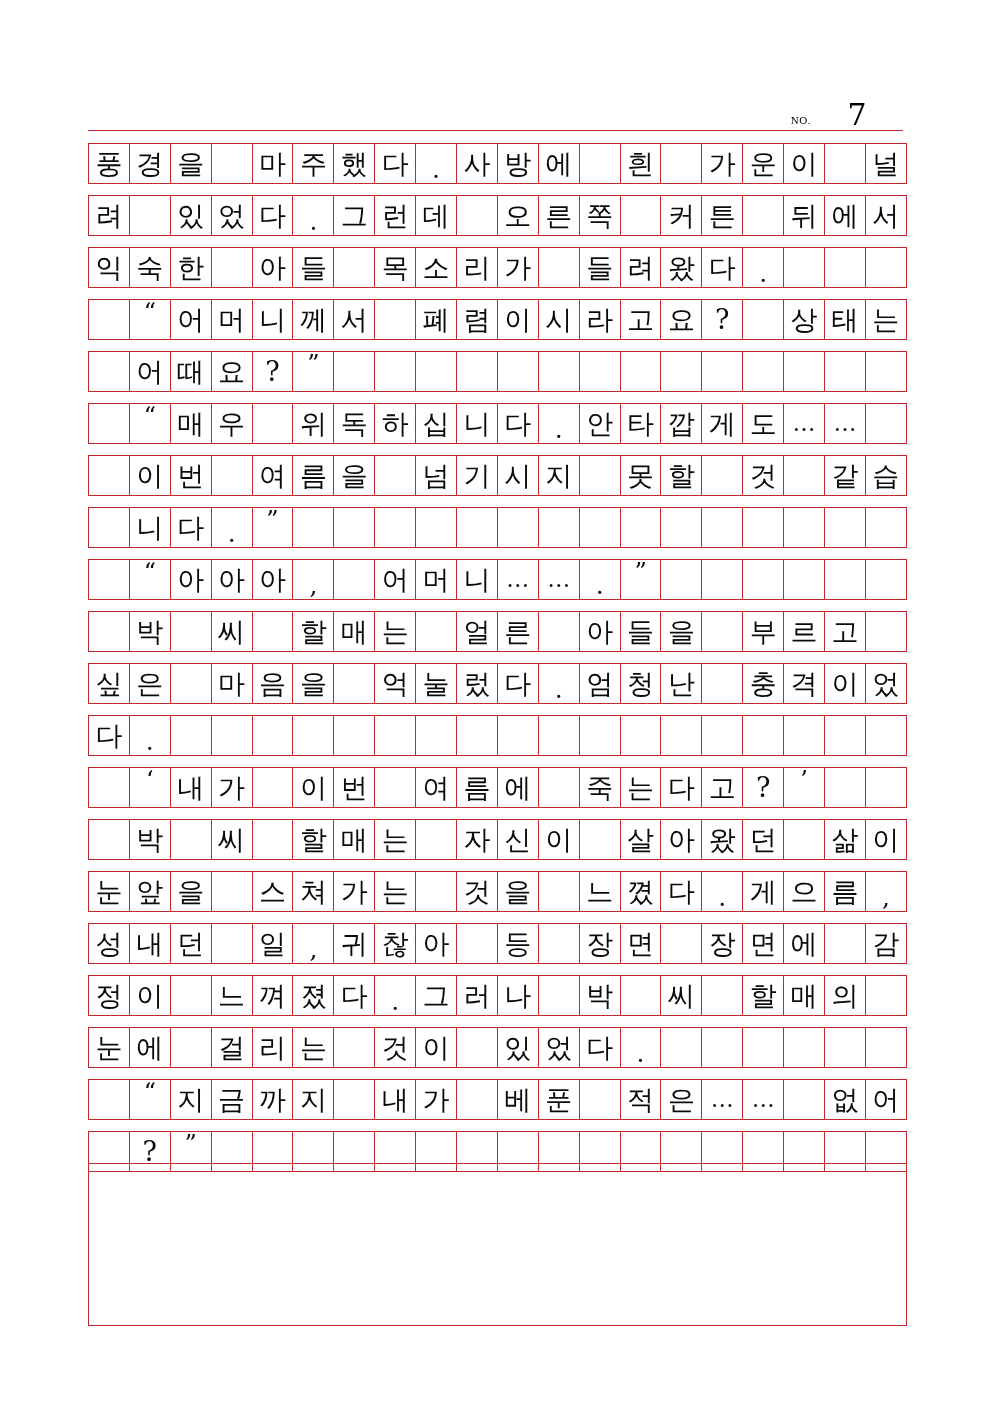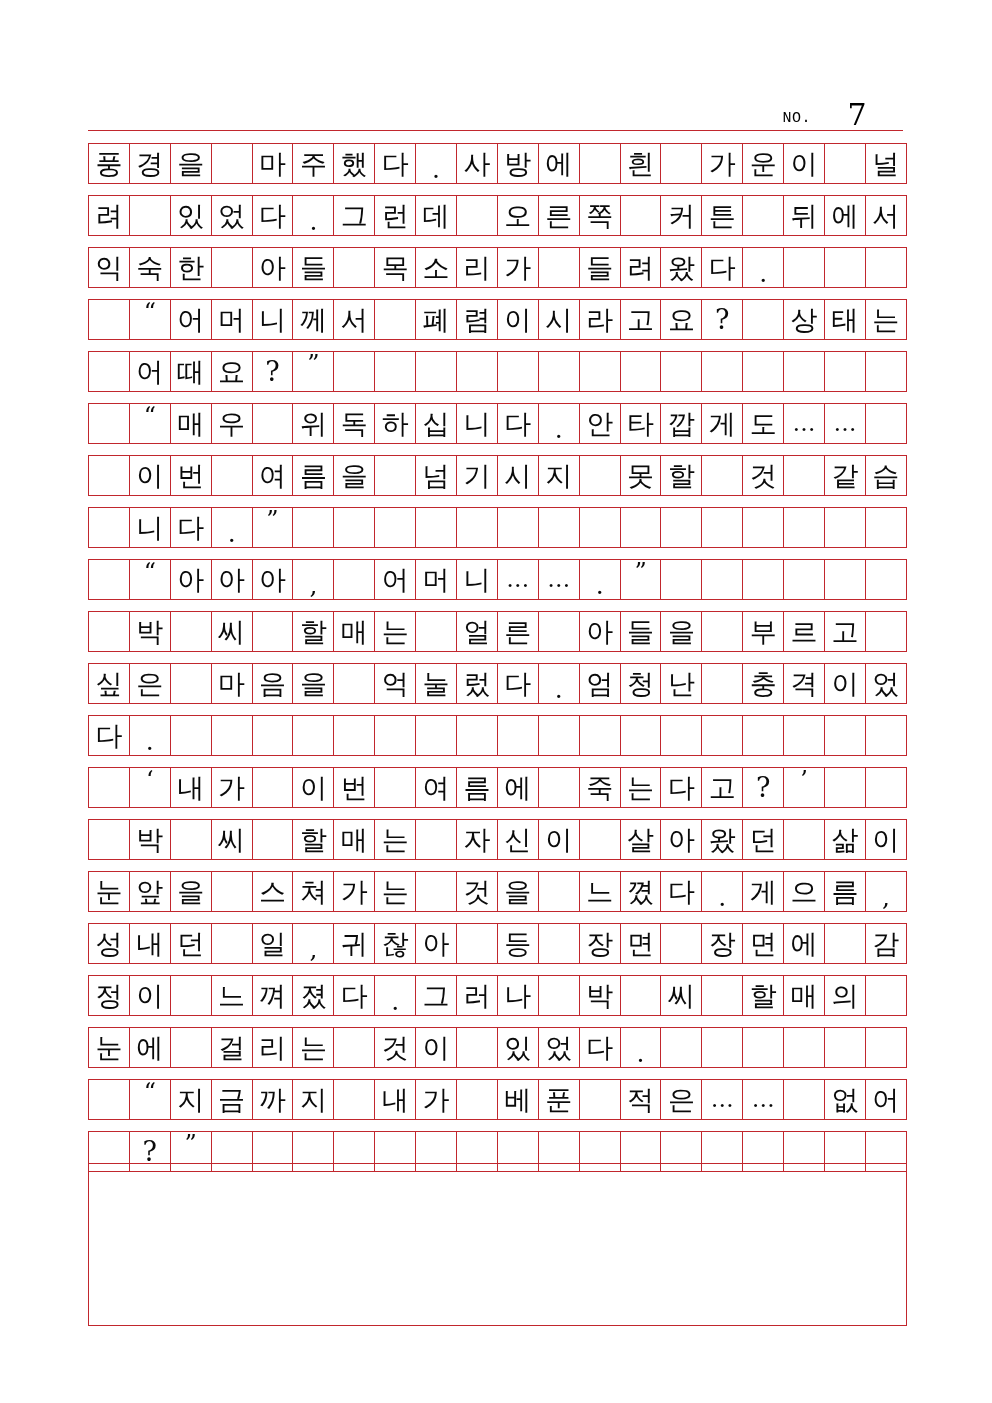--- a/index.html
+++ b/index.html
@@ -29,22 +29,22 @@
     left: 88px;
     top: 96px;
     width: 815px;
     height: 34px;
     display: flex;
     align-items: flex-end;
     justify-content: flex-end;
     box-sizing: border-box;
   }
   .header-no {
-    font-family: Liberation Mono, monospace;
-    font-size: 15px;
+    font-family: Liberation Serif, serif;
+    font-size: 11px;
     letter-spacing: 0.5px;
     color: #000000;
     line-height: 1;
     padding-bottom: 4px;
   }
   .header-page-number {
     font-family: "DejaVu Serif", "Liberation Serif", serif;
     font-size: 30px;
     color: #000000;
     line-height: 1;

